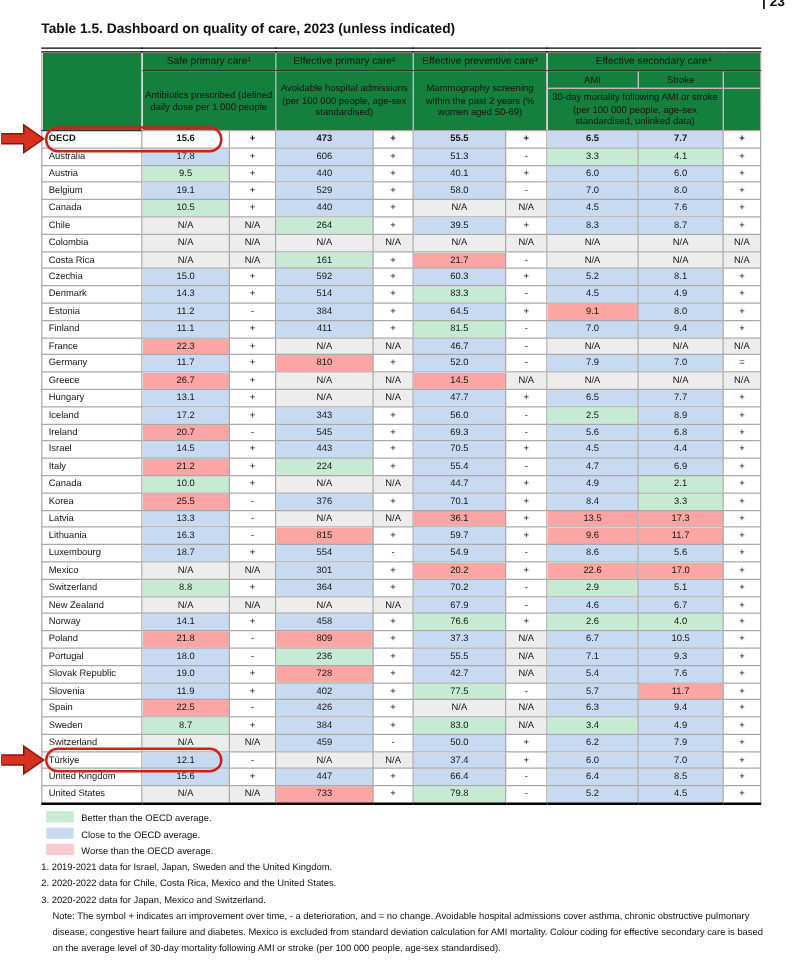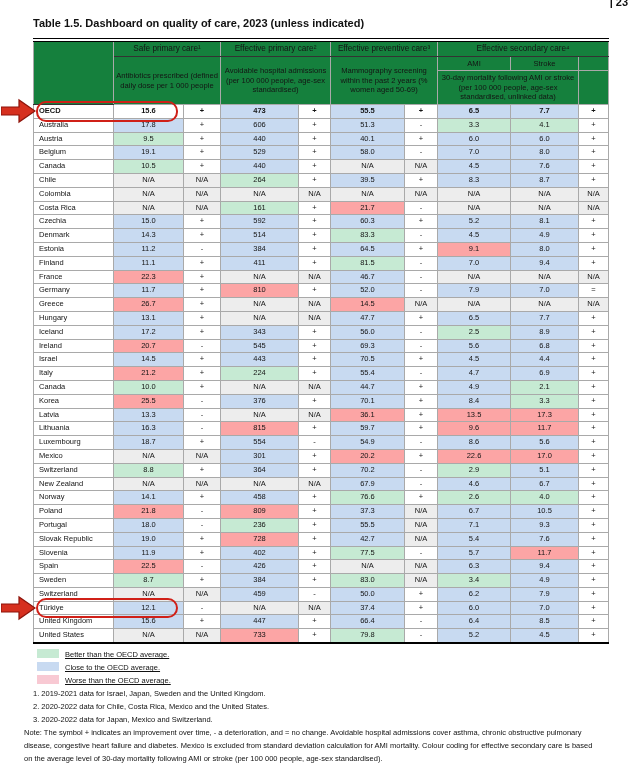--- a/index.html
+++ b/index.html
@@ -29,26 +29,26 @@
   tbody tr:last-child td { border-bottom:2px solid #000; }
   tr.bold td { font-weight:bold; }
 
   .c-g { background:#c6ead3; }
   .c-b { background:#c8daf1; }
   .c-p { background:#fca5a5; }
   .c-n { background:#ededed; }
   .c-w { background:#ffffff; }
 
   .legend { margin:4px 0 0 37px; }
-  .legend-row { height:13px; line-height:13px; font-size:7.5px;text-decoration:underline; }
+  .legend-row { height:13px; line-height:13px; font-size:7.5px; }
   .legend-chip { display:inline-block; width:22px; height:9px; vertical-align:-1px; margin-right:6px; }
 
   .footnotes { margin-left:33px; }
   .footnote { height:13px; line-height:13px; font-size:7.5px; }
-  .note { margin-left:24px; width:577px; font-size:7.5px; line-height:13px; }
+  .note { margin-left:42px; width:577px; font-size:7.5px; line-height:13px; }
 
   .red-oval { position:absolute; border:2.5px solid #d02018; border-radius:10px;
               box-sizing:border-box; pointer-events:none; }
   .red-arrow { position:absolute; pointer-events:none; }
 </style>
 </head>
 <body>
 
 <div class="page">
 

